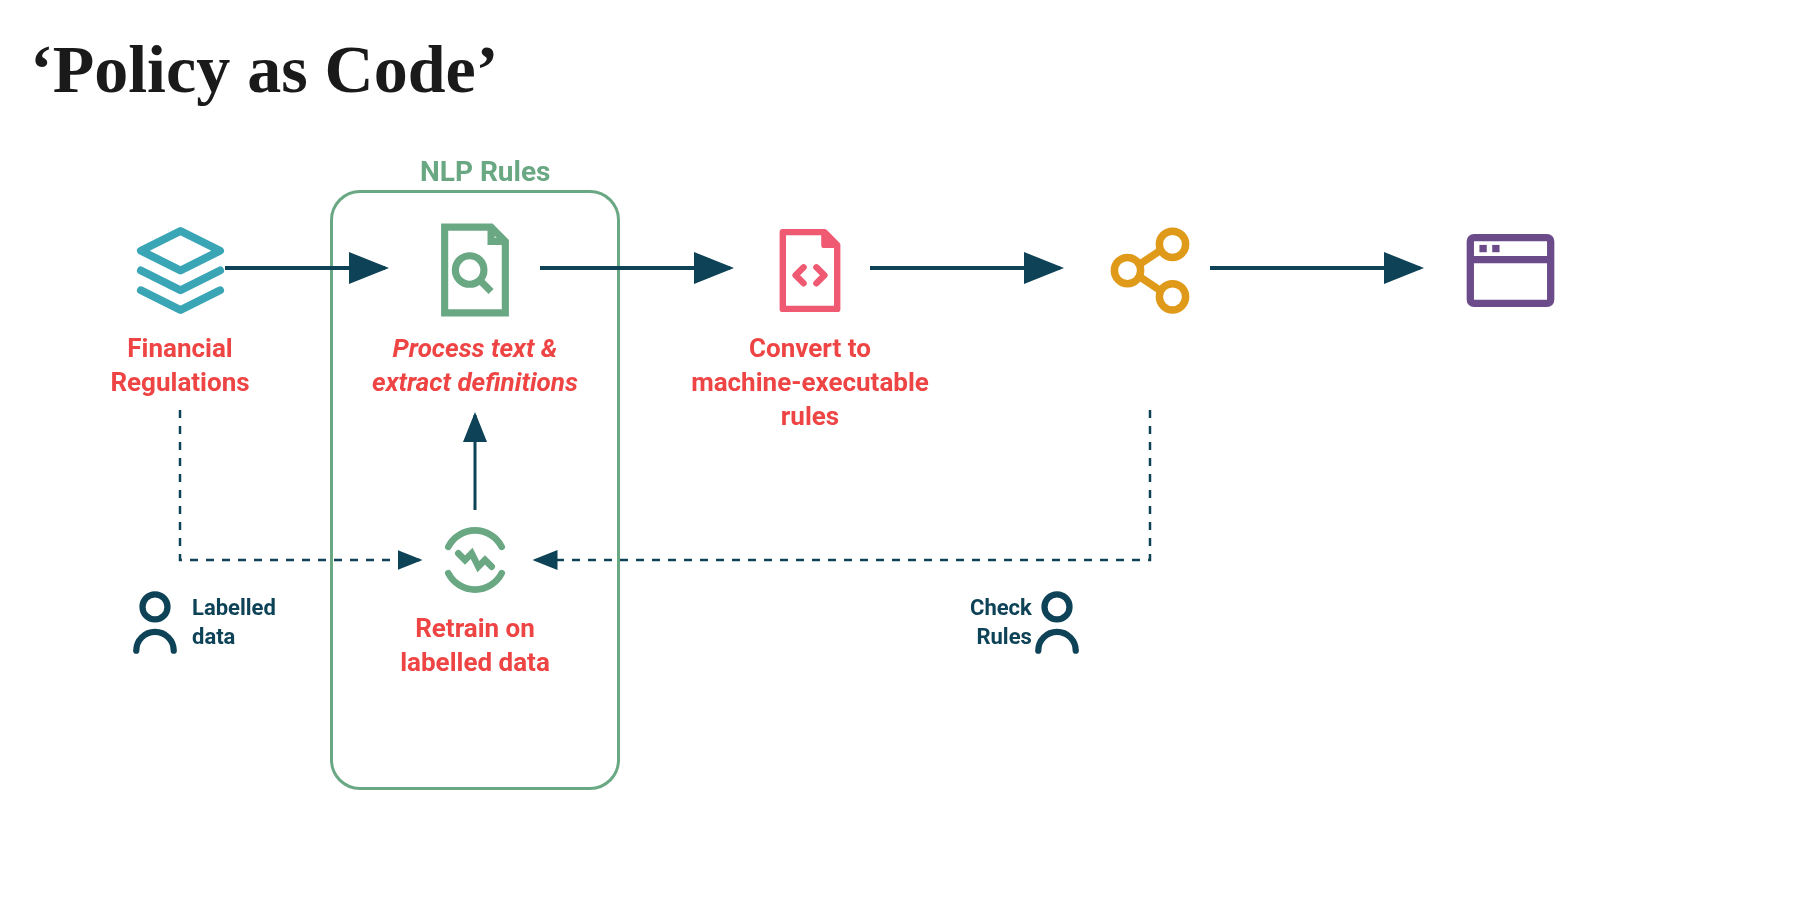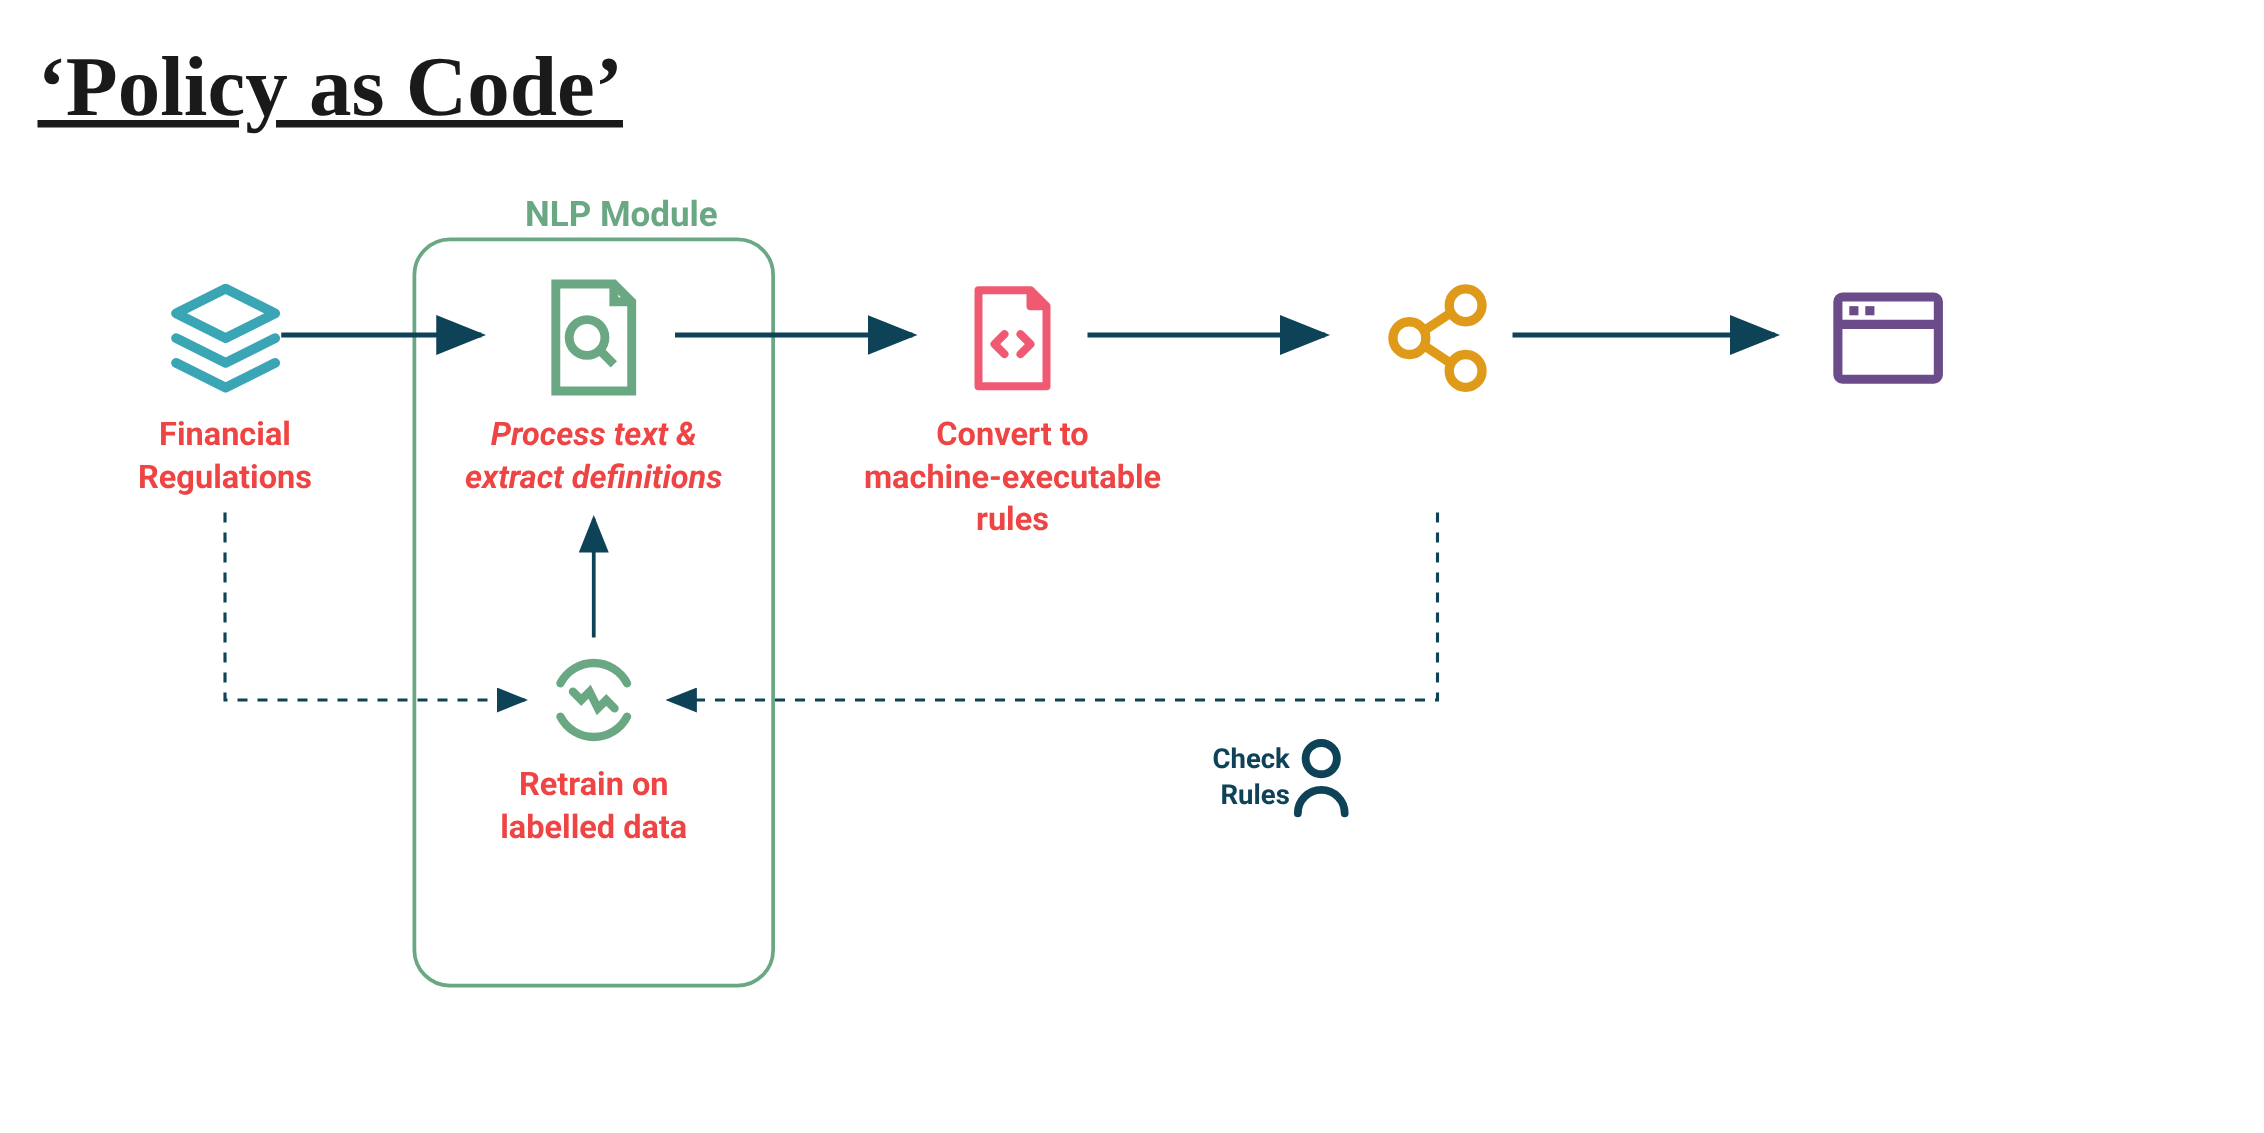--- a/index.html
+++ b/index.html
@@ -12,21 +12,20 @@
     color: #0d4257;
   }
   .title {
     position: absolute;
     top: 30px;
     left: 30px;
     font-family: Georgia, "Times New Roman", serif;
     font-size: 68px;
     font-weight: 700;
     color: #1a1a1a;
-    text-decoration: underline;
   }
   .diagram {
     position: absolute;
     top: 190px;
     left: 50px;
     width: 1700px;
     height: 650px;
   }
   .node {
     position: absolute;
@@ -65,21 +64,21 @@
   }
   svg { display: block; }
 </style>
 </head>
 <body>
 
 <div class="title">‘Policy as Code’</div>
 
 <div class="diagram">
 
-  <div class="module-label" style="left:370px; top:-35px;">NLP Module</div>
+  <div class="module-label" style="left:370px; top:-35px;">NLP Rules</div>
   <div class="module-box" style="left:280px; top:0px; width:290px; height:600px;"></div>
 
   <div class="node" style="left:30px; top:30px; width:200px;">
     <div class="icon-wrap">
       <svg width="95" height="95" viewBox="0 0 24 24" fill="none" stroke="#3aa5b5" stroke-width="2" stroke-linejoin="round" stroke-linecap="round">
         <polygon points="12 2 2 7 12 12 22 7 12 2"></polygon>
         <polyline points="2 12 12 17 22 12"></polyline>
         <polyline points="2 17 12 22 22 17"></polyline>
       </svg>
     </div>
@@ -162,20 +161,27 @@
 
     <line x1="1160" y1="78" x2="1370" y2="78" stroke="#0d4257" stroke-width="4" marker-end="url(#arrowhead)"></line>
 
     <line x1="425" y1="320" x2="425" y2="225" stroke="#0d4257" stroke-width="3" marker-end="url(#arrowhead)"></line>
 
     <path d="M 130 220 L 130 370 L 370 370" stroke="#0d4257" stroke-width="2.5" fill="none" stroke-dasharray="8 8" marker-end="url(#arrowhead-dashed)"></path>
 
     <path d="M 1100 220 L 1100 370 L 485 370" stroke="#0d4257" stroke-width="2.5" fill="none" stroke-dasharray="8 8" marker-end="url(#arrowhead-dashed)"></path>
   </svg>
 
+  <div style="position:absolute; left:80px; top:400px; display:flex; align-items:center; gap:12px;">
+    <svg width="50" height="65" viewBox="0 0 32 40" fill="none" stroke="#0d4257" stroke-width="4" stroke-linecap="round">
+      <circle cx="16" cy="10" r="8"></circle>
+      <path d="M 4 38 A 12 12 0 0 1 28 38"></path>
+    </svg>
+    <div class="annotation" style="position:static;">Labelled<br>data</div>
+  </div>
 
   <div style="position:absolute; left:920px; top:400px; display:flex; align-items:center; gap:0;">
     <div class="annotation" style="position:static; text-align:right;">Check<br>Rules</div>
     <svg width="50" height="65" viewBox="0 0 32 40" fill="none" stroke="#0d4257" stroke-width="4" stroke-linecap="round">
       <circle cx="16" cy="10" r="8"></circle>
       <path d="M 4 38 A 12 12 0 0 1 28 38"></path>
     </svg>
   </div>
 
 </div>

